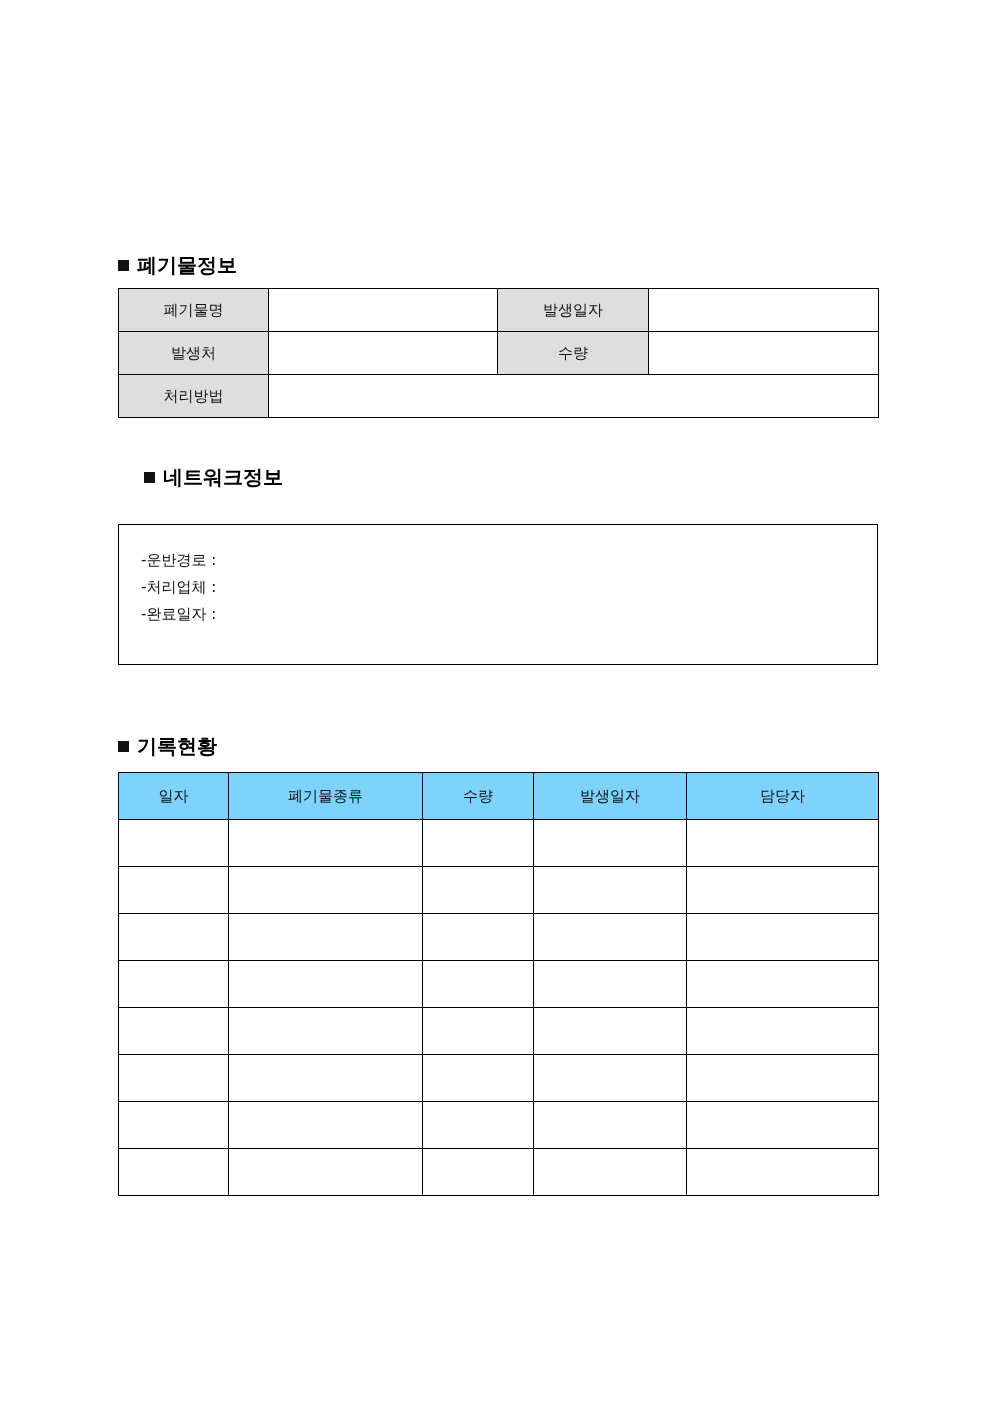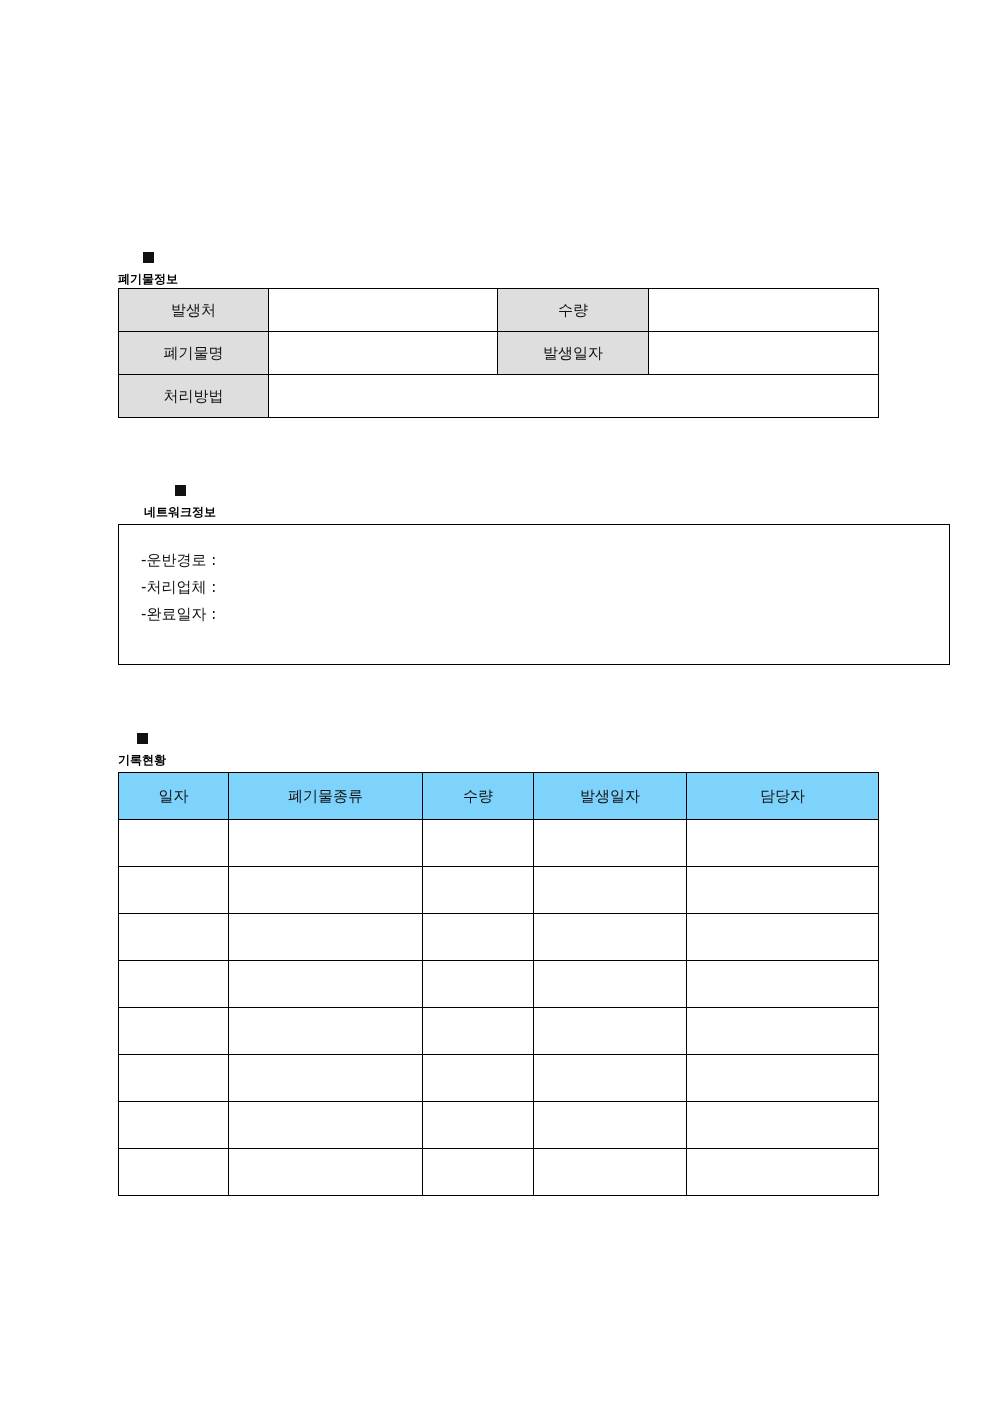--- a/index.html
+++ b/index.html
@@ -33,38 +33,37 @@
     font-weight: bold;
     letter-spacing: 2.5px;
     color: #000000;
     white-space: nowrap;
   }
 
   
   .section-heading {
     position: absolute;
     left: 118px;
-    font-size: 12px;
+    font-size: 20px;
     font-weight: bold;
     color: #000000;
     display: flex;
     align-items: center;
     gap: 8px;
     white-space: nowrap;
-    flex-direction: column;
   }
   .bullet-square {
     display: inline-block;
     width: 11px;
     height: 11px;
     background: #111111;
     flex: none;
   }
   #heading-waste  { top: 252px; }
-  #heading-network{ top: 485px; padding-left: 26px; }
+  #heading-network{ top: 464px; padding-left: 26px; }
   #heading-record { top: 733px; }
 
   
   table {
     position: absolute;
     border-collapse: collapse;
     table-layout: fixed;
   }
   table td, table th {
     border: 1px solid #000000;
@@ -88,21 +87,21 @@
     top: 288px;
     width: 760px;
   }
   #waste-table td { height: 42px; }
 
   
   #network-box {
     position: absolute;
     left: 118px;
     top: 524px;
-    width: 832px;
+    width: 760px;
     height: 141px;
     border: 1px solid #000000;
     background: #ffffff;
     box-sizing: border-box;
     padding: 22px 0 0 22px;
   }
   .network-line {
     font-size: 15px;
     color: #111111;
     line-height: 27px;
@@ -131,29 +130,29 @@
 
   <table id="waste-table">
     <colgroup>
       <col style="width:150px">
       <col style="width:229px">
       <col style="width:151px">
       <col style="width:230px">
     </colgroup>
     <tbody>
       <tr>
+        <td class="label-cell">폐기물명</td>
+        <td class="value-cell"></td>
+        <td class="label-cell">발생일자</td>
+        <td class="value-cell"></td>
+      </tr>
+      <tr>
         <td class="label-cell">발생처</td>
         <td class="value-cell"></td>
         <td class="label-cell">수량</td>
-        <td class="value-cell"></td>
-      </tr>
-      <tr>
-        <td class="label-cell">폐기물명</td>
-        <td class="value-cell"></td>
-        <td class="label-cell">발생일자</td>
         <td class="value-cell"></td>
       </tr>
       <tr>
         <td class="label-cell">처리방법</td>
         <td class="value-cell" colspan="3"></td>
       </tr>
     </tbody>
   </table>
 
   <div class="section-heading" id="heading-network">

